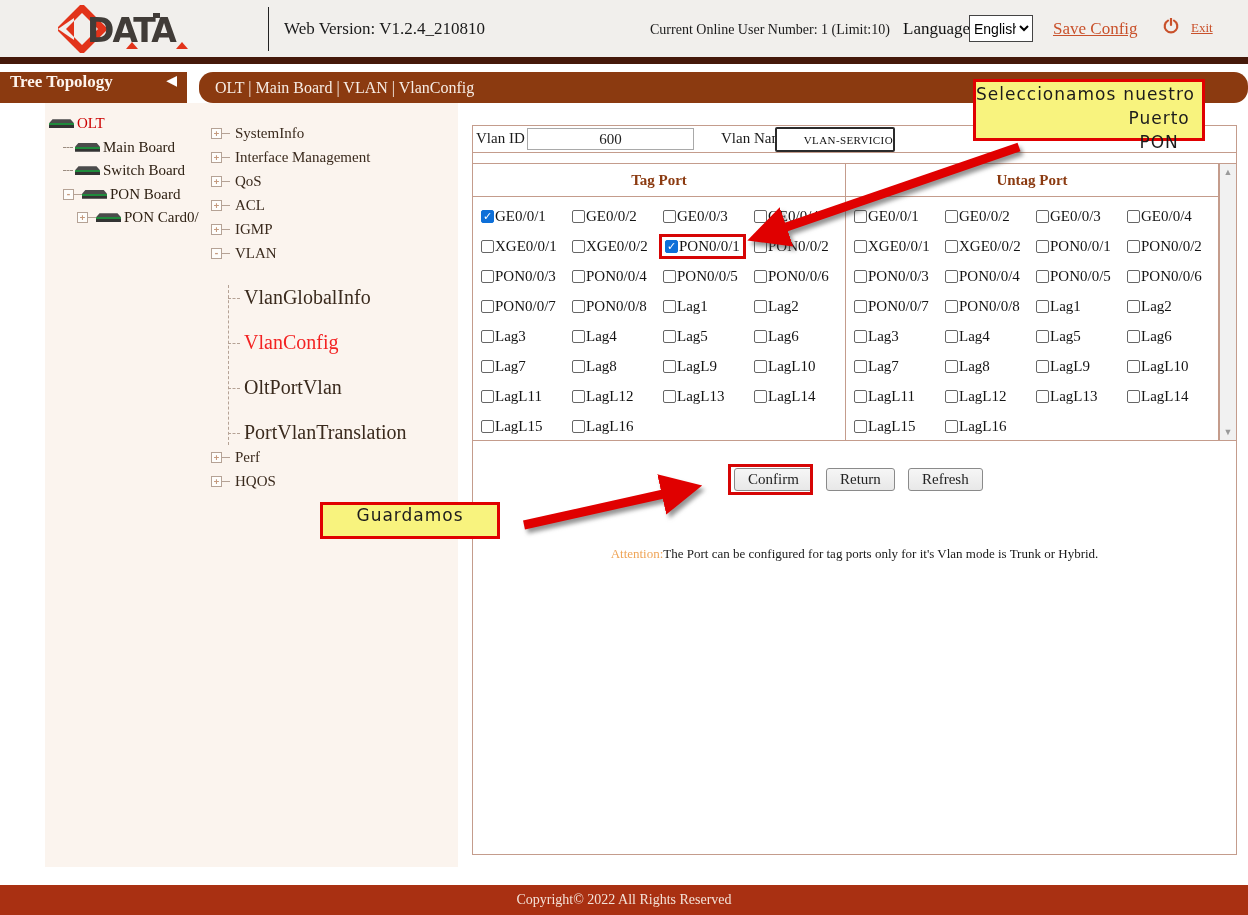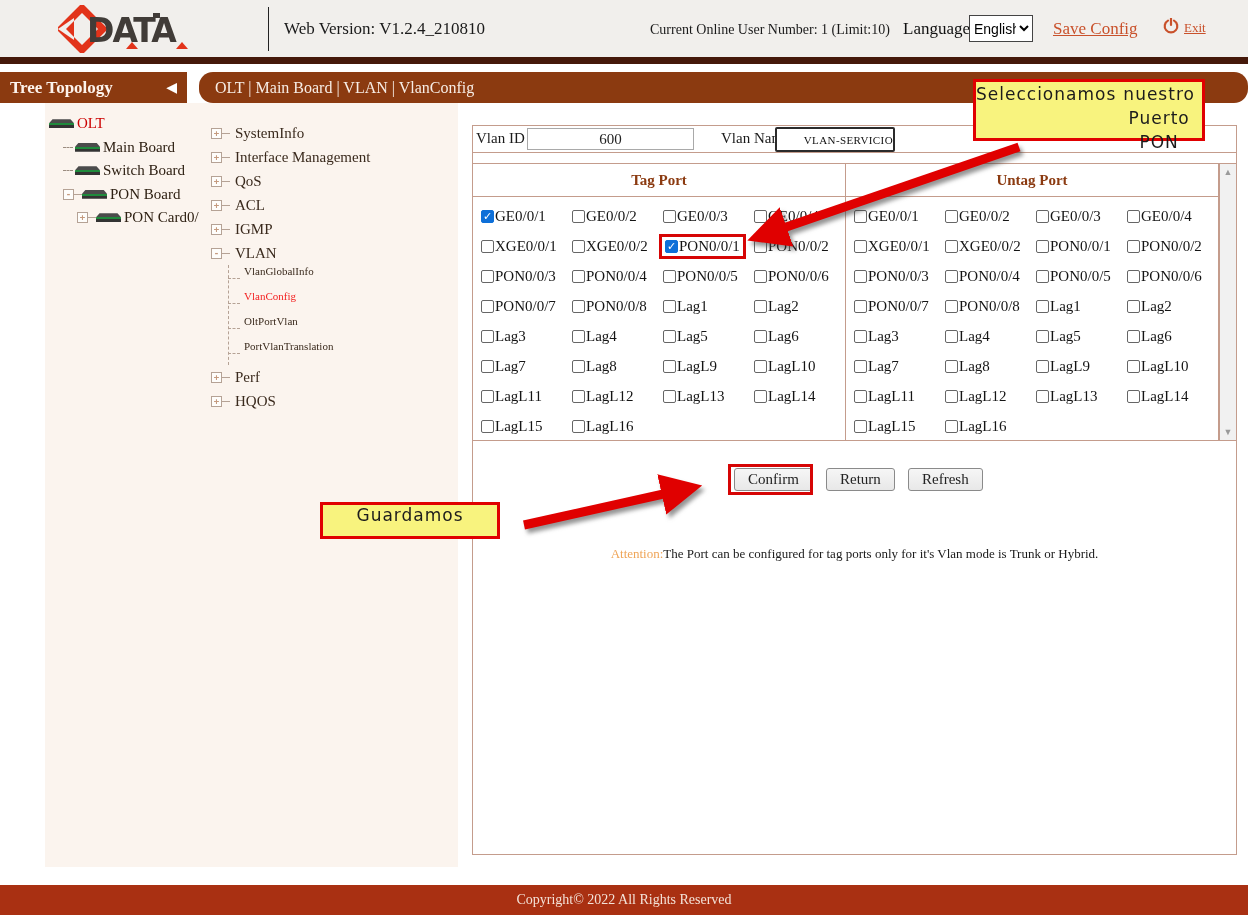--- a/index.html
+++ b/index.html
@@ -11,28 +11,28 @@
             background:#f1efec; }
   .logo { position:absolute; left:58px; top:5px; }
   .hdr-divider { position:absolute; left:268px; top:7px; width:1px; height:44px; background:#222; }
   .web-version { position:absolute; left:284px; top:19px; font-size:17px; color:#1a1a1a; }
   .online-users { position:absolute; left:650px; top:22px; font-size:14px; color:#1a1a1a; }
   .lang-label { position:absolute; left:903px; top:19px; font-size:17px; color:#111; }
   .lang-select { position:absolute; left:969px; top:15px; width:64px; height:27px;
                  font-size:14px; font-family:"Liberation Sans",sans-serif; border:1px solid #444; background:#fff; }
   .save-config { position:absolute; left:1053px; top:19px; font-size:17px;
                  color:#c9512b; text-decoration:underline; cursor:pointer; }
-  .exit-wrap { position:absolute; left:1163px; top:18px; display:flex; align-items:center; gap:5px; }
+  .exit-wrap { position:absolute; left:1163px; top:18px; display:flex; align-items:center; gap:12px; }
   .exit-link { font-size:13px; color:#c9512b; text-decoration:underline; cursor:pointer; }
 
   .dark-bar { position:absolute; left:0; top:57px; width:1248px; height:7px; background:#45190a; }
 
   
   .sidebar-titlebar { position:absolute; left:0; top:72px; width:187px; height:31px;
-                      background:#8b3a10; color:#fdf3ec; display:flex; align-items:center;
+                      background:#8b3a10; color:#fdf3ec; display:flex; 
                       justify-content:space-between; padding:0 10px; }
   .sidebar-titlebar .t { font-size:17px; font-weight:bold; }
   .collapse-arrow { color:#fff; font-size:14px; cursor:pointer; }
   .breadcrumb-bar { position:absolute; left:199px; top:72px; width:1049px; height:31px;
                     background:#8b3a10; color:#f7ede6; font-size:16px;
                     display:flex; align-items:center; padding-left:16px;border-radius:14px; }
 
   
   .sidebar-body { position:absolute; left:0; top:103px; width:187px; height:764px; background:#fbf4ee;margin-left:45px; }
   .tree { padding-top:9px; }
@@ -46,22 +46,22 @@
          font:bold 9px/9px "DejaVu Sans Mono",monospace; text-align:center; flex:none; cursor:pointer; }
   .hdash { width:8px; border-top:1px solid #b5a295; flex:none; }
   .tdash { width:10px; border-top:1px dashed #9b8c80; margin:0 2px 0 0; flex:none; }
 
   
   .menu-col { position:absolute; left:199px; top:103px; width:259px; height:764px; background:#fbf4ee; }
   .menu { padding:18px 0 0 12px; }
   .menu-row { display:flex; align-items:center; height:24px; font-size:15px; color:#3a2a1d; }
   .menu-row .lbl { margin-left:5px; cursor:pointer; }
   .mchildren { margin-left:17px; border-left:1px dashed #b5a295; }
-  .mchild { position:relative; height:25px; display:flex; align-items:flex-start;
-            padding-left:16px; margin-left:-1px; font-size:11px; color:#3a2a1d; }
+  .mchild { position:relative; height:25px; display:flex; align-items:center;
+            padding-left:16px; margin-left:-1px; font-size:20px; color:#3a2a1d;margin-top:20px; }
   .mchild::before { content:''; position:absolute; left:0; top:50%; width:12px; border-top:1px dashed #b5a295; }
   .mchild .lbl { cursor:pointer; }
   .mchild.active .lbl { color:#f32222; }
 
   
   .content { position:absolute; left:458px; top:103px; width:790px; height:764px; background:#fff; }
   .panel { position:absolute; left:14px; top:22px; width:765px; height:730px;
            border:1px solid #c49c8c; }
   .vlan-row { position:absolute; left:0; top:0; width:763px; height:27px; border-bottom:1px solid #c49c8c; }
   .vlan-row .flabel { position:absolute; top:4px; font-size:15px; color:#1a1a1a; }

